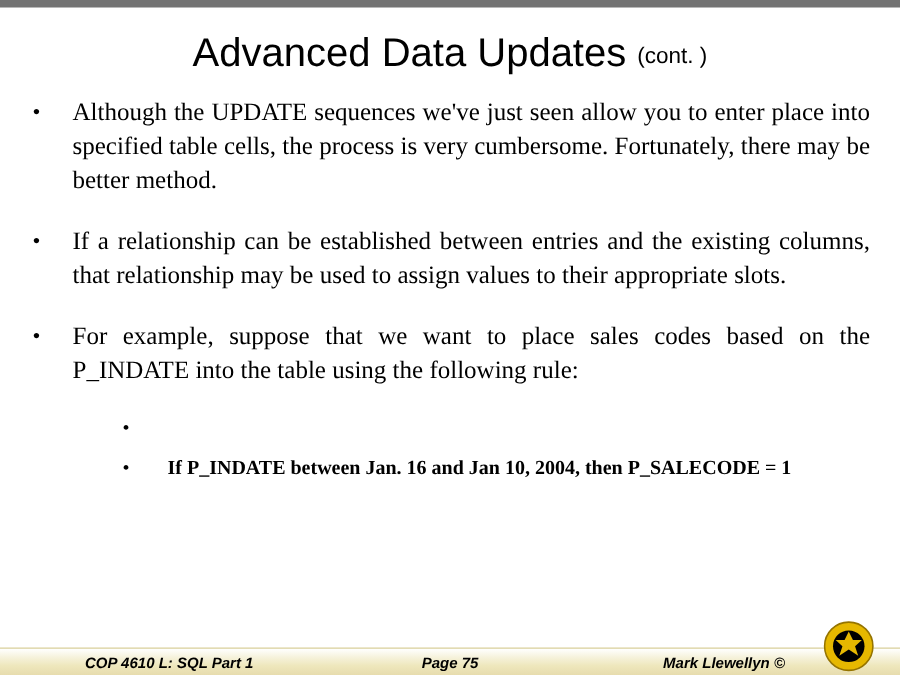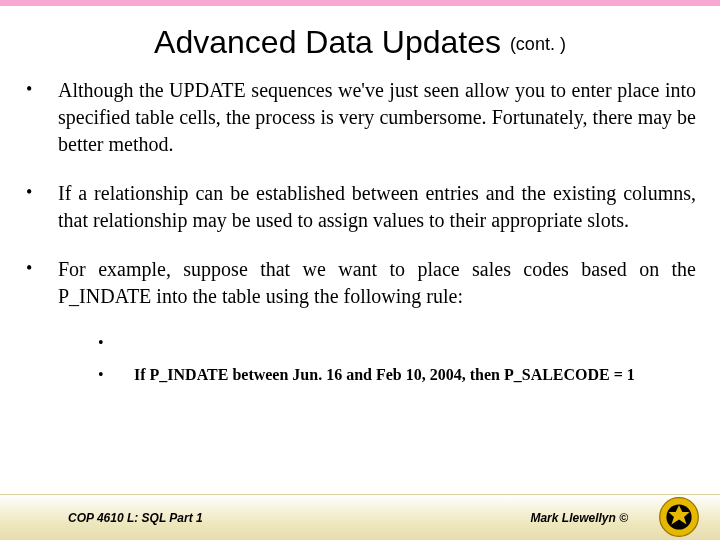--- a/index.html
+++ b/index.html
@@ -6,21 +6,21 @@
   html, body { width: 720px; height: 540px; overflow: hidden; }
   body {
     font-family: "Times New Roman", Times, serif;
     background: #000;
   }
   .slide {
     width: 720px;
     height: 540px;
     background: #fff;
     position: relative;
-    border-top: 6px solid #f9a8d4;
+    border-top: 6px solid #737373;
     display: flex;
     flex-direction: column;
   }
   .title {
     font-family: Arial, Helvetica, sans-serif;
     font-size: 32px;
     color: #000;
     text-align: center;
     margin-top: 18px;
     margin-bottom: 16px;
@@ -55,21 +55,21 @@
     font-size: 16px;
     font-weight: bold;
     line-height: 1.35;
   }
   .subbullet .dot {
     width: 36px;
     flex-shrink: 0;
     font-weight: normal;
   }
   .footer {
-    height: 46px;
+    height: 22px;
     background: linear-gradient(#fff, #f5f1d9 35%, #eee7bc 65%, #e7dcae);
     border-top: 1px solid #d9cf9a;
     position: relative;
     display: flex;
     align-items: center;
     font-family: Arial, Helvetica, sans-serif;
     font-size: 12px;
     font-weight: bold;
     font-style: italic;
     color: #000;
@@ -111,27 +111,28 @@
       <div class="dot">•</div>
       <div class="txt">For example, suppose that we want to place sales codes based on the P_INDATE into the table using the following rule:</div>
     </div>
 
     <div class="subbullet">
       <div class="dot">•</div>
     </div>
 
     <div class="subbullet">
       <div class="dot">•</div>
-      <div class="txt">If P_INDATE  between Jun. 16 and Feb 10, 2004, then P_SALECODE = 1</div>
+      <div class="txt">If P_INDATE  between Jan. 16 and Jan 10, 2004, then P_SALECODE = 1</div>
     </div>
 
   </div>
 
   <div class="footer">
     <div class="left">COP 4610 L: SQL Part 1</div>
+    <div class="center">Page 75</div>
     <div class="right">Mark Llewellyn ©</div>
     <div class="logo">
       <svg viewBox="0 0 100 100">
         <circle cx="50" cy="50" r="46" fill="#e6b800" stroke="#957400" stroke-width="3"></circle>
         <circle cx="50" cy="50" r="30" fill="#000"></circle>
         <path d="M50 22 L58 38 L75 38 L62 50 L68 68 L50 56 L32 68 L38 50 L25 38 L42 38 Z" fill="#e6b800"></path>
       </svg>
     </div>
   </div>
 

